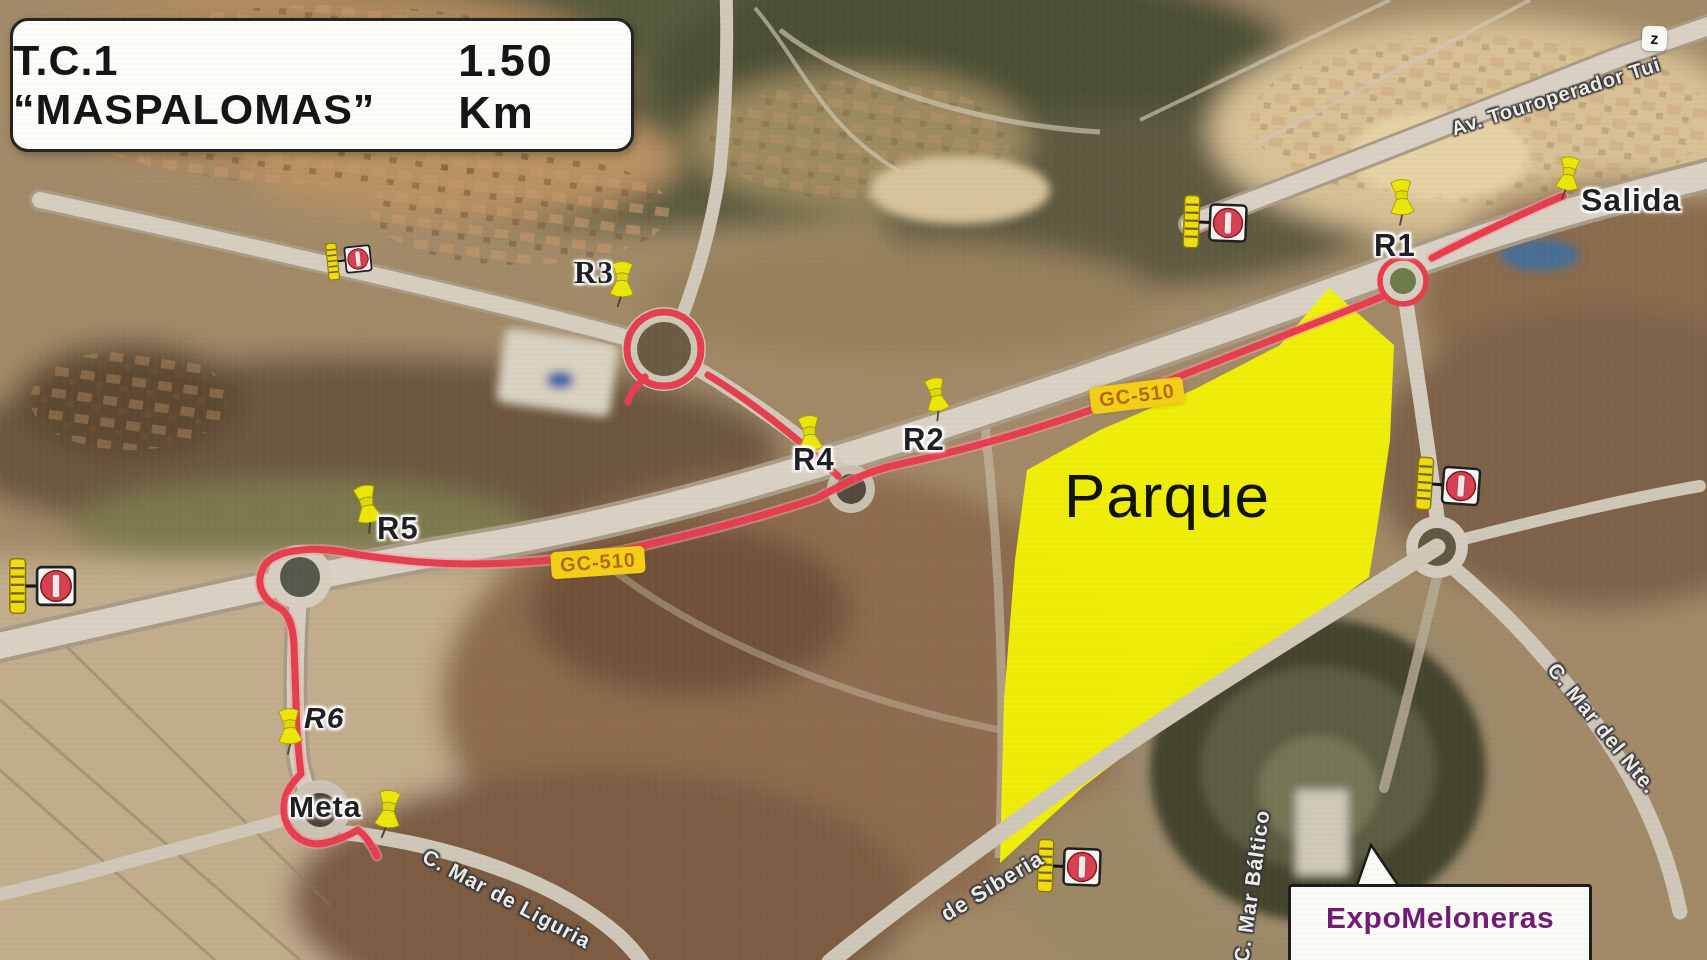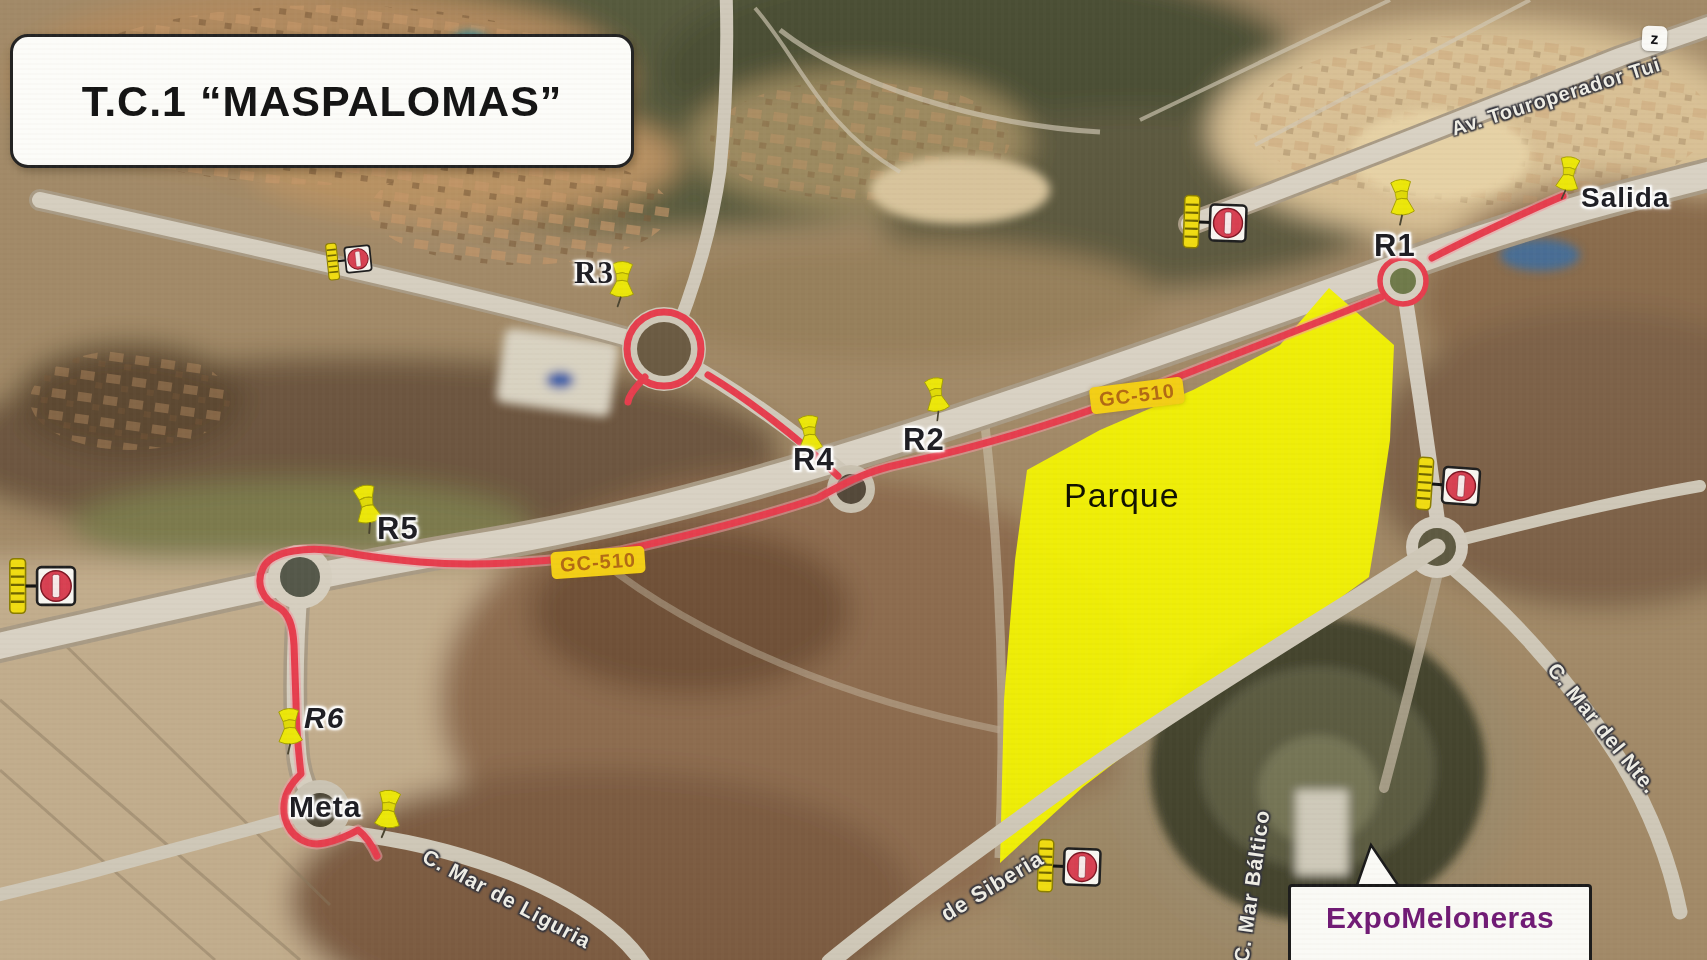--- a/index.html
+++ b/index.html
@@ -19,30 +19,30 @@
     font-weight:700;font-size:21px;color:#efeee6;letter-spacing:1px;
     text-shadow:-1.5px -1.5px 1.5px #34343c,1.5px -1.5px 1.5px #34343c,
                 -1.5px 1.5px 1.5px #34343c,1.5px 1.5px 1.5px #34343c;
   }
   .badge{
     background:#f3cf16;color:#b26a14;font-weight:700;font-size:20px;
     padding:2px 9px;border-radius:5px;letter-spacing:1px;
     box-shadow:0 0 4px rgba(120,80,0,.35);
   }
   .title-card{
-    position:absolute;left:10px;top:34px;width:618px;height:128px;
+    position:absolute;left:10px;top:18px;width:618px;height:128px;
     background:#fcfcf9;border:3px solid #232323;border-radius:18px;
     display:flex;flex-direction:row;align-items:center;justify-content:center;
     box-shadow:2px 3px 8px rgba(40,30,10,.35);
   }
   .title-card .l1{font-weight:700;font-size:43px;color:#141414;letter-spacing:1px;}
   .title-card .l2{font-weight:700;font-size:45px;color:#141414;letter-spacing:2px;margin-top:4px;}
   .parque{
     position:absolute;left:1064px;top:468px;
-    font-size:34px;line-height:55px;color:#101000;font-weight:400;letter-spacing:1px;
+    font-size:62px;line-height:55px;color:#101000;font-weight:400;letter-spacing:1px;
   }
   .expo-box{
     position:absolute;left:1288px;top:884px;width:298px;height:76px;
     background:#fafaf6;border:3px solid #1a1a1a;border-radius:4px;
     display:flex;justify-content:center;align-items:flex-start;
   }
   .expo-box span{font-weight:700;font-size:30px;color:#701a75;margin-top:14px;letter-spacing:.5px;}
   .compass-chip{
     position:absolute;left:1642px;top:26px;width:25px;height:25px;border-radius:6px;
     background:rgba(252,252,250,.95);display:flex;align-items:center;justify-content:center;
@@ -216,23 +216,24 @@
       <use href="#pin" transform="translate(368,509) rotate(-12) scale(0.95) translate(-18,-25)"></use>
       <use href="#pin" transform="translate(290,731) rotate(-4) scale(0.9) translate(-18,-25)"></use>
       <use href="#pin" transform="translate(388,814) rotate(6) scale(0.95) translate(-18,-25)"></use>
     </g>
 
     <polygon points="1356,888 1371,845 1400,888" fill="#fafaf6" stroke="#1a1a1a" stroke-width="2.5"></polygon>
   </svg>
 
   <div class="title-card">
     <div class="l1">T.C.1 “MASPALOMAS”</div>
-  </div>
-
-  <div class="lbl pm" style="left:1581px;top:182px;font-size:28px;">Salida</div>
+    <div class="l2">1.50 Km</div>
+  </div>
+
+  <div class="lbl pm" style="left:1581px;top:182px;font-size:32px;">Salida</div>
   <div class="lbl pm" style="left:1374px;top:228px;">R1</div>
   <div class="lbl pm" style="left:903px;top:422px;">R2</div>
   <div class="lbl pm" style="left:574px;top:255px;font-family:Liberation Serif, serif;">R3</div>
   <div class="lbl pm" style="left:793px;top:442px;">R4</div>
   <div class="lbl pm" style="left:377px;top:511px;">R5</div>
   <div class="lbl pm" style="left:304px;top:701px;font-size:30px;font-style:italic;">R6</div>
   <div class="lbl pm" style="left:289px;top:790px;font-size:30px;">Meta</div>
 
   <div class="lbl street" style="left:1452px;top:118px;font-size:20px;transform:rotate(-17.5deg);transform-origin:left center;">Av. Touroperador Tui</div>
   <div class="lbl street" style="left:424px;top:843px;transform:rotate(28deg);transform-origin:left center;">C. Mar de Liguria</div>

